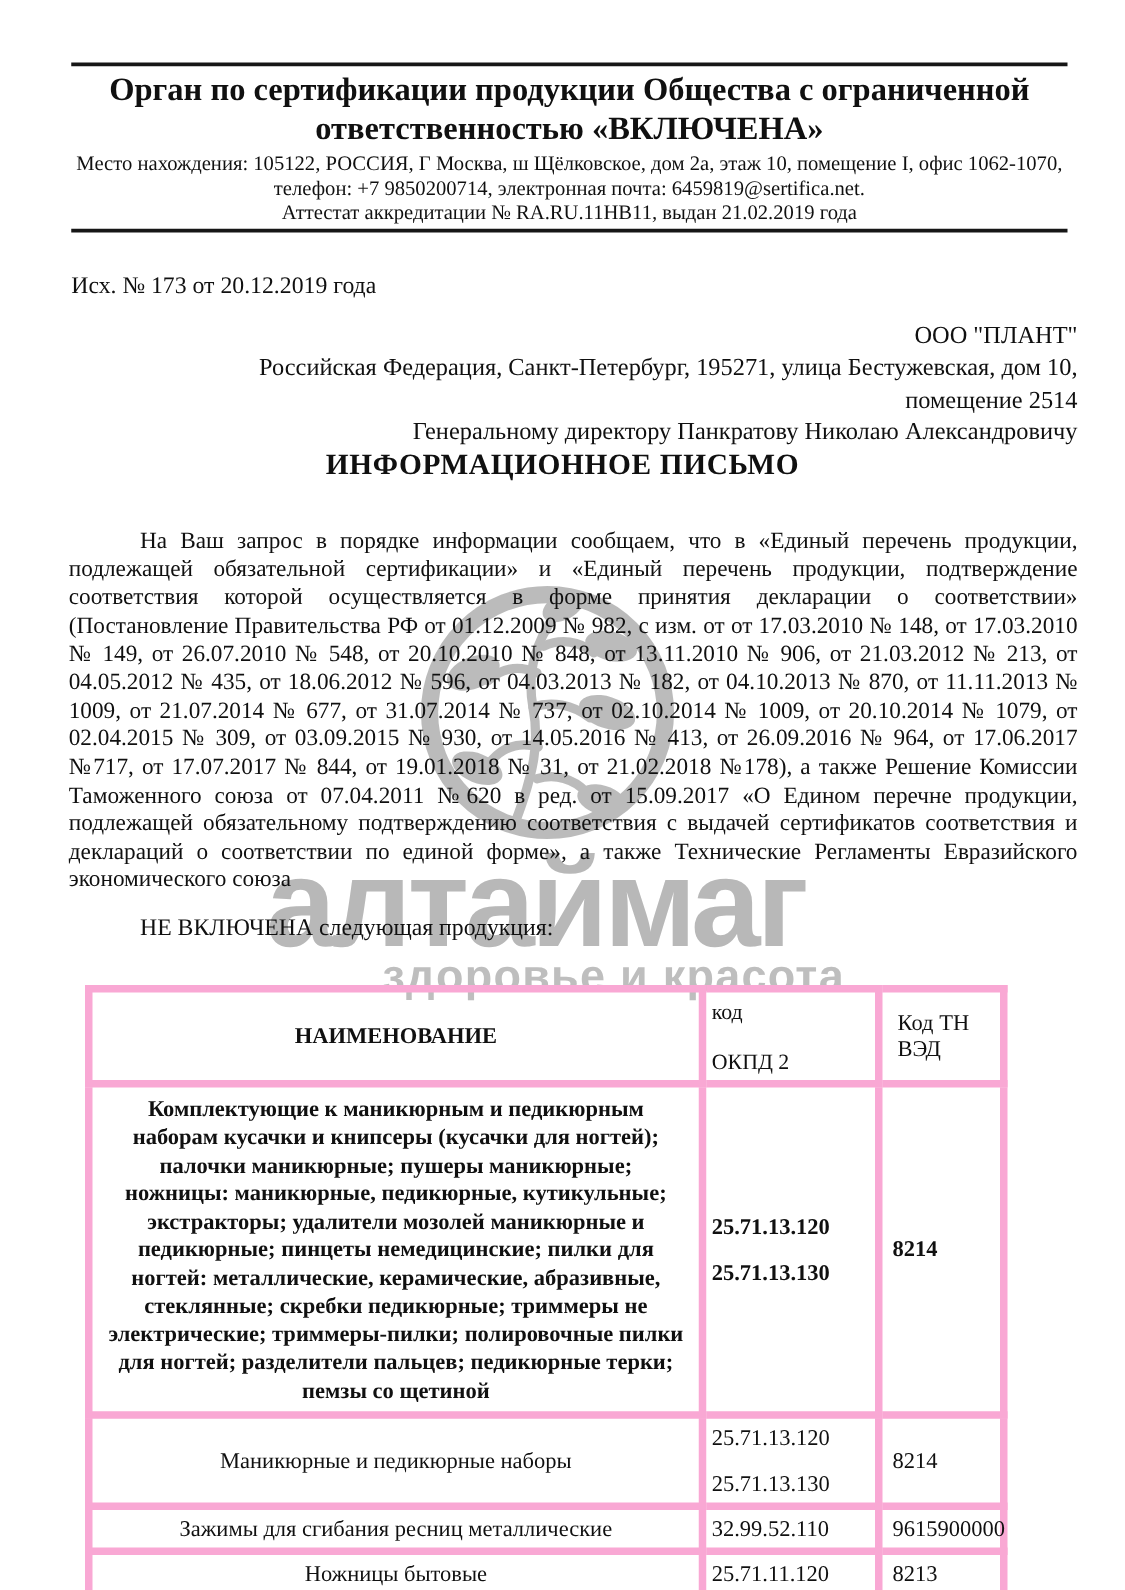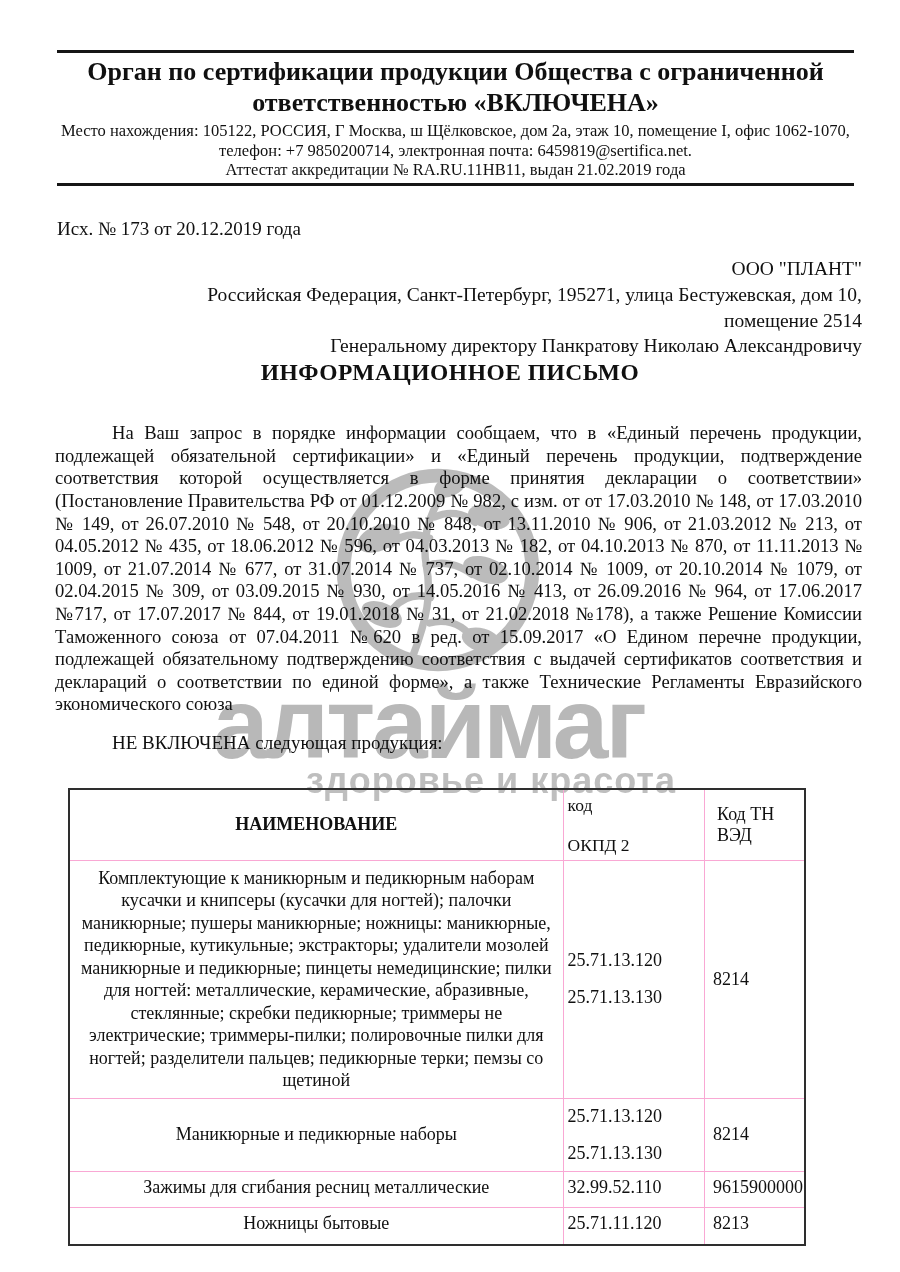--- a/index.html
+++ b/index.html
@@ -60,33 +60,33 @@
   .not-included { margin:16px 38px 0 55px; font-size:19px; text-indent:57px; }
 
   table.products {
     margin:34px 0 0 68px;
     width:738px;
     border-collapse:collapse;
     table-layout:fixed;
     background:transparent;
   }
   table.products td {
-    border:1px solid #f9a8d4;
+    border:6px solid #f9a8d4;
     font-size:18px;
     background:transparent;
   }
   table.products { border:2px solid #2e2e2e; }
   td.c-name  { width:482px; text-align:center; padding:4px 10px; }
   td.c-okpd  { width:138px; text-align:left; padding:4px 4px; }
   td.c-tnved { width:98px; text-align:left; padding:4px 8px; }
   tr.hdr td.c-name { font-weight:bold; vertical-align:middle; }
   tr.hdr td.c-okpd { vertical-align:top; }
   .okpd-hdr { display:flex; flex-direction:column; justify-content:space-between; height:62px; padding-top:1px; font-size:17.5px; }
   tr.hdr td.c-tnved { vertical-align:middle; padding-left:12px; }
-  tr.r1 td { vertical-align:middle; }
+  tr.r1 td { vertical-align:middle;font-weight:bold; }
   tr.r1 td.c-name { line-height:22.5px; padding:6px 10px; }
   tr.r2 td { vertical-align:middle; }
   .code-gap { margin-top:16px; }
   tr.r3 td, tr.r4 td { vertical-align:top; padding-top:5px; }
   tr.r3 td.c-name, tr.r4 td.c-name { text-align:center; }
 </style>
 </head>
 <body>
 
 <div class="page">

